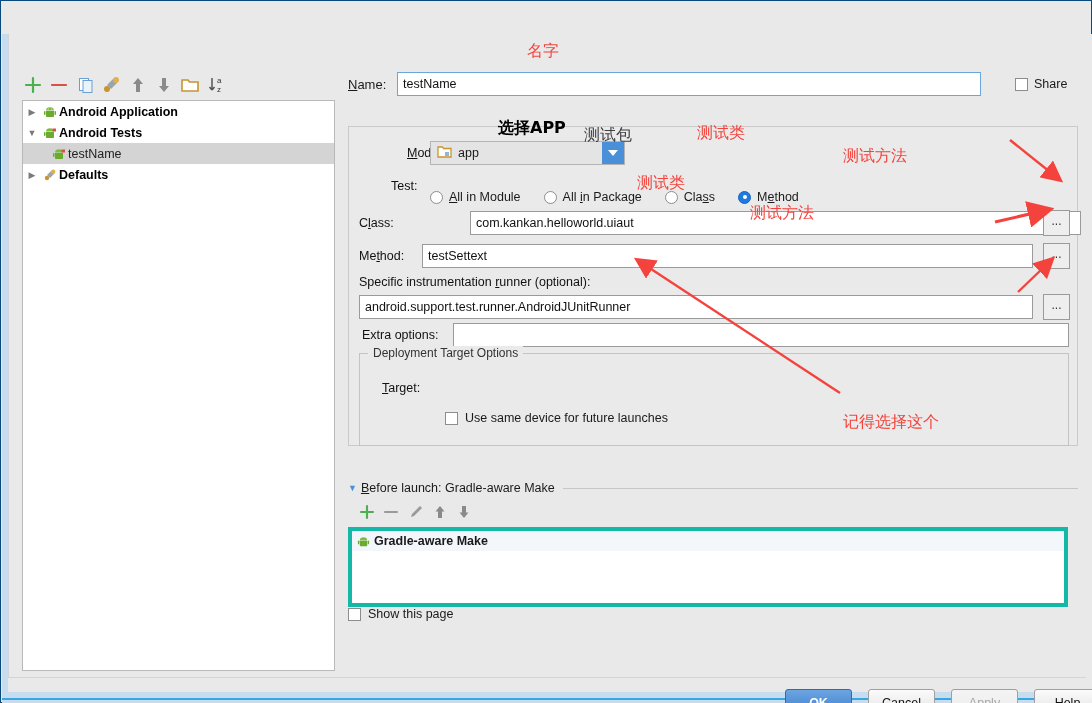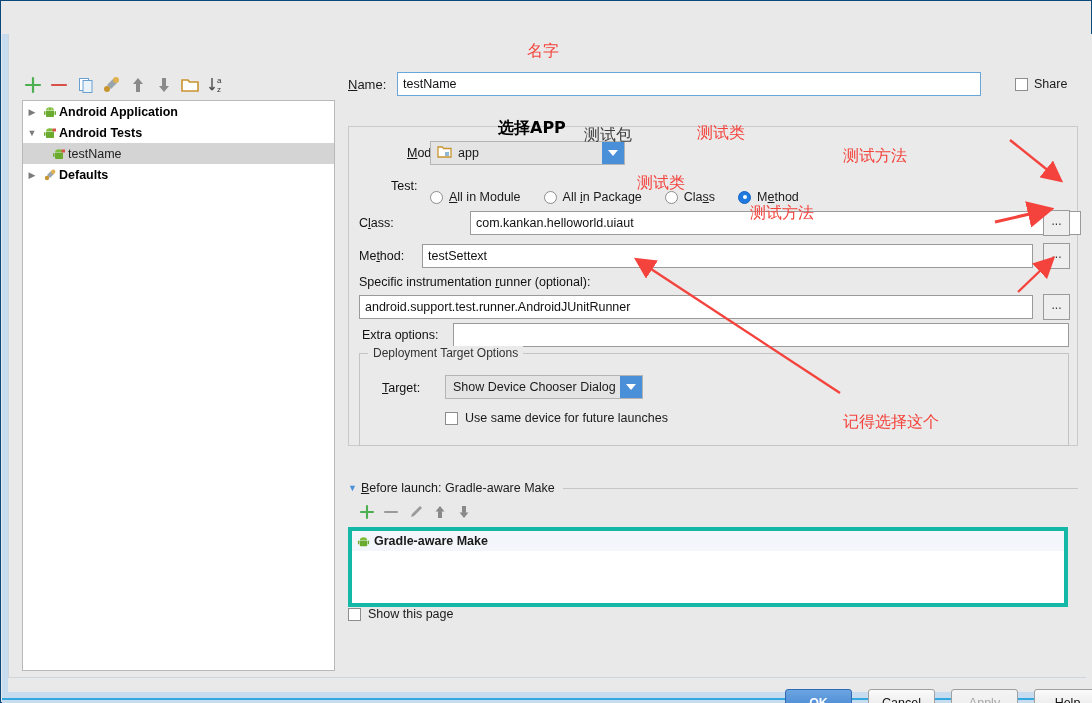--- a/index.html
+++ b/index.html
@@ -404,24 +404,20 @@
         <span class="lbl" style="left:10px; top:148px;">Specific instrumentation <span class="u">r</span>unner (optional):</span>
         <input class="tfield" style="left: 10px; top: 168px; width: 674px;" value="android.support.test.runner.AndroidJUnitRunner">
         <div class="ellipsis-btn" style="left:694px; top:167px;">...</div>
 
         <span class="lbl" style="left:13px; top:201px;">Extra options:</span>
         <input class="tfield" style="left: 104px; top: 196px; width: 616px;" value="">
 
         <div class="groupbox" style="top:226px;">
           <span class="groupbox-title">Deployment Target Options</span>
           <span class="lbl" style="left:22px; top:27px;"><span class="u">T</span>arget:</span>
-          <div class="target-combo">
-            <span class="mtxt">Show Device Chooser Dialog</span>
-            <span class="combo-arrow"></span>
-          </div>
           <div style="position:absolute; left:85px; top:57px; display:flex; align-items:flex-end; gap:7px;">
             <span class="cb"></span>
             <span>Use same device for future launches</span>
           </div>
         </div>
       </div>
 
       <div class="before-launch">
         <div class="bl-header">
           <span class="bl-tri">▼</span>

